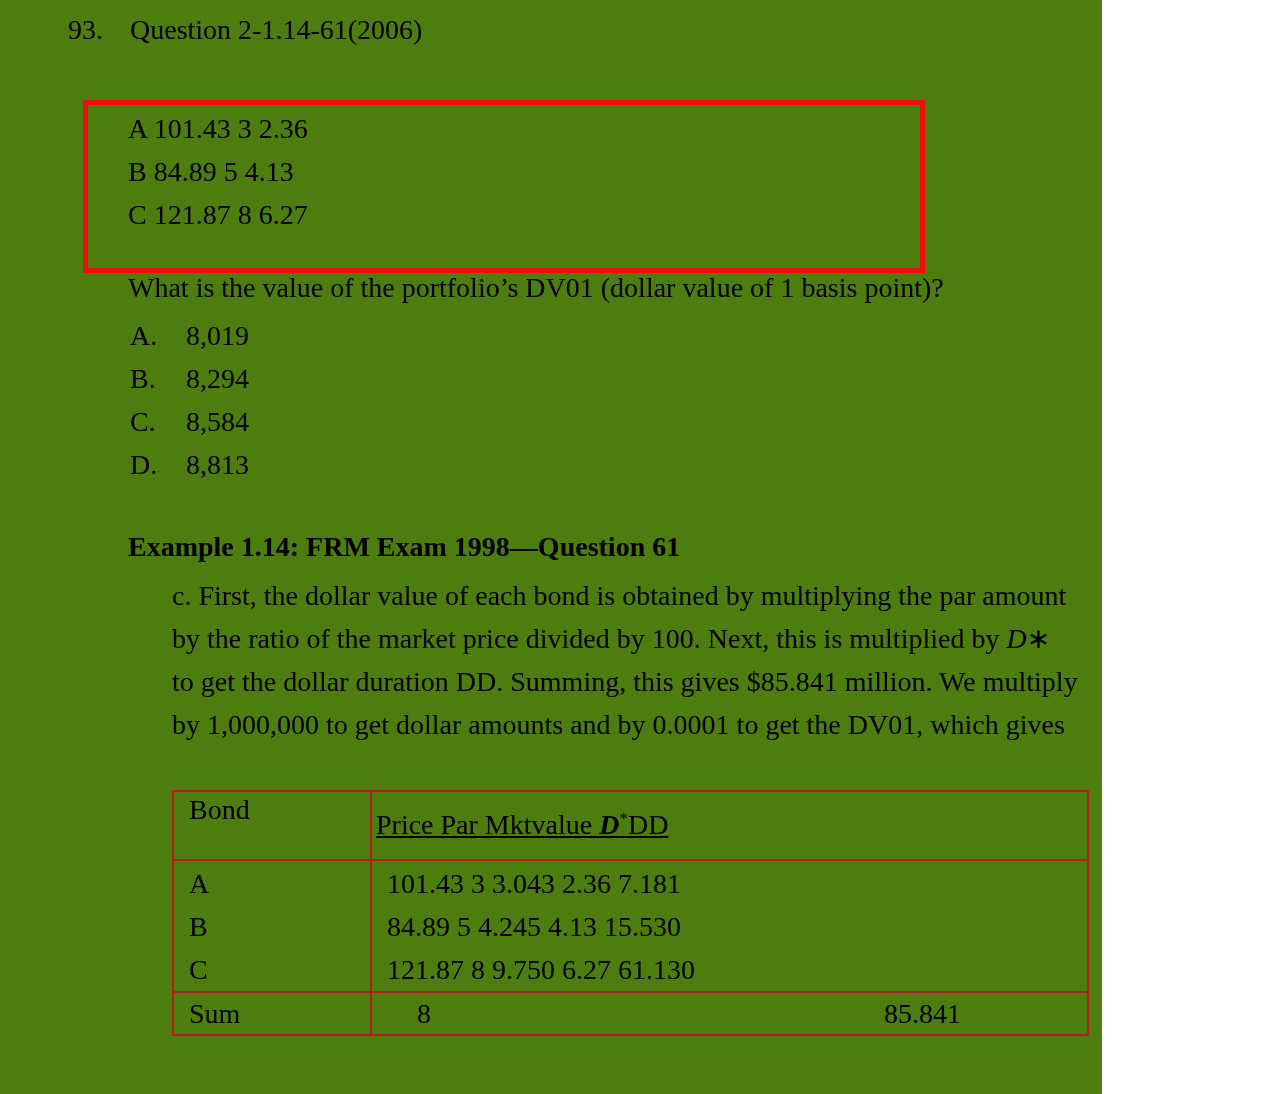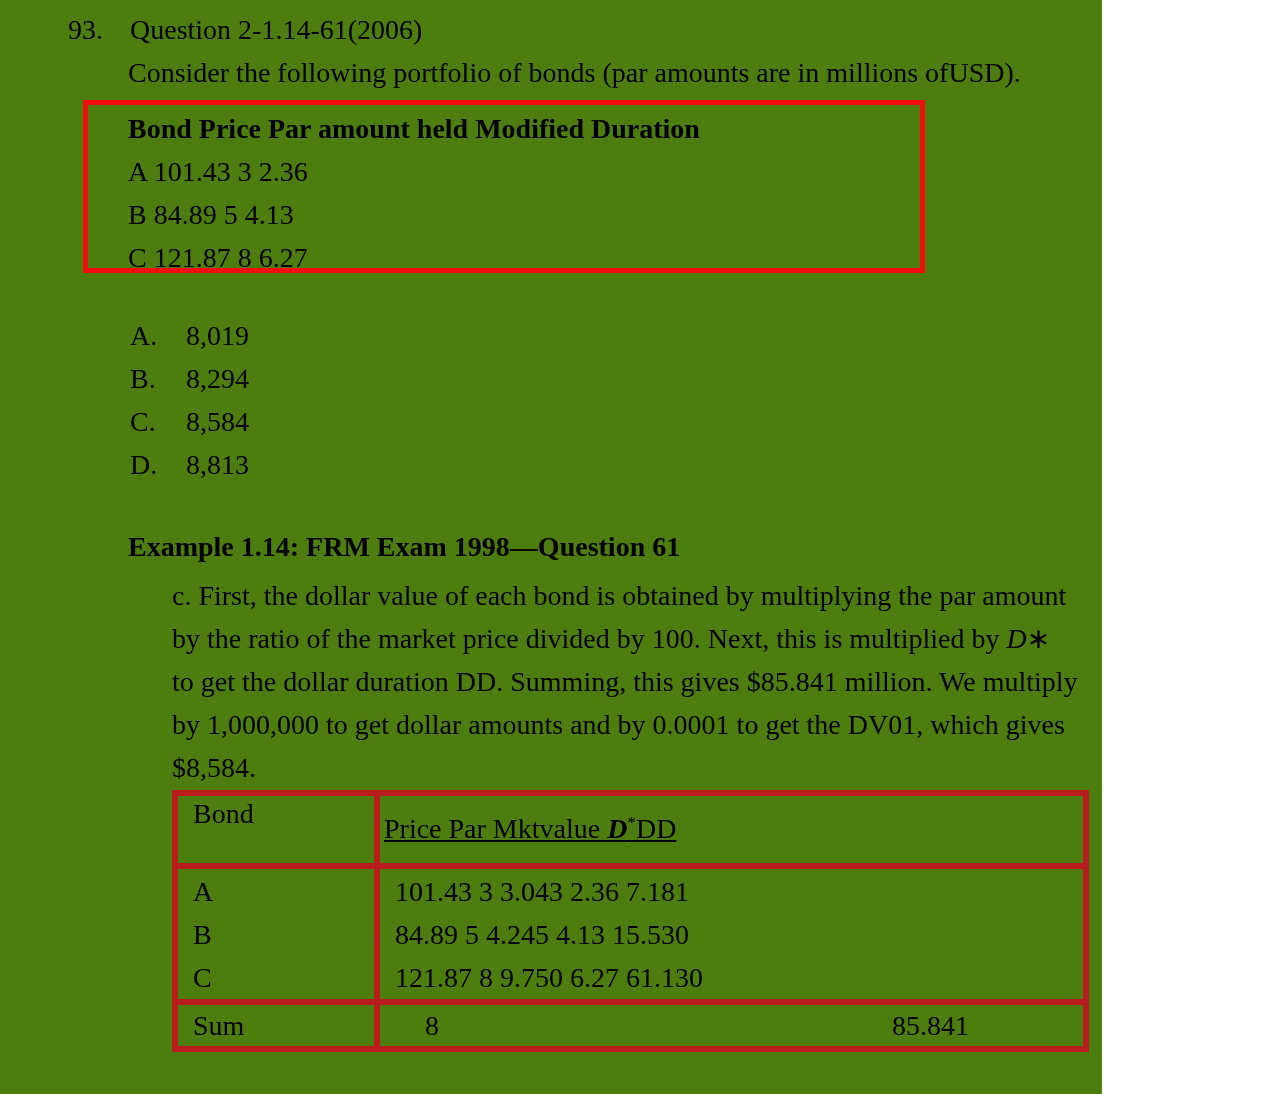--- a/index.html
+++ b/index.html
@@ -42,21 +42,21 @@
   .ivar{font-style:italic;}
 
   
   table.sol{
     position:absolute;left:172px;top:790px;
     width:917px;
     border-collapse:collapse;
     font-size:28px;
   }
   table.sol td{
-    border:6px solid #b91c1c;
+    border:2px solid #b91c1c;
     vertical-align:top;
     padding:0;
   }
   table.sol .c1{width:173px;}
   tr.hdr td.c1{height:65px;padding:2px 0 0 15px;}
   tr.hdr td.c2{padding:17px 0 0 4px;text-decoration:underline;}
   tr.bdy td{height:127px;padding:1px 0 0 15px;line-height:43px;}
   tr.sumr td{height:39px;padding:2px 8px 0 15px;line-height:38px;}
   tr.sumr td.c2{position:relative;}
   .sum-par{margin-left:30px;}
@@ -65,29 +65,28 @@
   .dsup{font-size:17px;vertical-align:super;line-height:0;}
 </style>
 </head>
 <body>
 
 <div class="page">
 
   <span class="abs qnum">93.</span>
   <span class="abs qtitle">Question 2-1.14-61(2006)</span>
 
-  <span class="abs intro">Consider the following portfolio of bonds (par amounts are in millions ofUSD).</span>
 
   <div class="abs redbox" style="border-color: rgb(242, 14, 14);">
-    <div class="b">Bond Price Par amount held Modified Duration</div>
     <div>A 101.43 3 2.36</div>
     <div>B 84.89 5 4.13</div>
     <div>C 121.87 8 6.27</div>
   </div>
 
+  <span class="abs question">What is the value of the portfolio’s DV01 (dollar value of 1 basis point)?</span>
 
   <div class="abs options">
     <div class="opt">
       <span class="letter">A.</span>
       <span class="val">8,019</span>
     </div>
     <div class="opt">
       <span class="letter">B.</span>
       <span class="val">8,294</span>
     </div>
@@ -101,21 +100,20 @@
     </div>
   </div>
 
   <span class="abs ex-head b">Example 1.14: FRM Exam 1998—Question 61</span>
 
   <div class="abs ex-body">
     <div>c. First, the dollar value of each bond is obtained by multiplying the par amount</div>
     <div><span>by the ratio of the market price divided by 100. Next, this is multiplied by </span><span class="ivar">D</span><span>∗</span></div>
     <div>to get the dollar duration DD. Summing, this gives $85.841 million. We multiply</div>
     <div>by 1,000,000 to get dollar amounts and by 0.0001 to get the DV01, which gives</div>
-    <div>$8,584.</div>
   </div>
 
   <table class="sol">
     <tbody>
         <tr class="hdr">
       <td class="c1">Bond</td>
       <td class="c2"><span>Price Par Mktvalue </span><span class="dsym">D</span><span class="dsup">*</span><span>DD</span></td>
     </tr>
     <tr class="bdy">
       <td class="c1">

